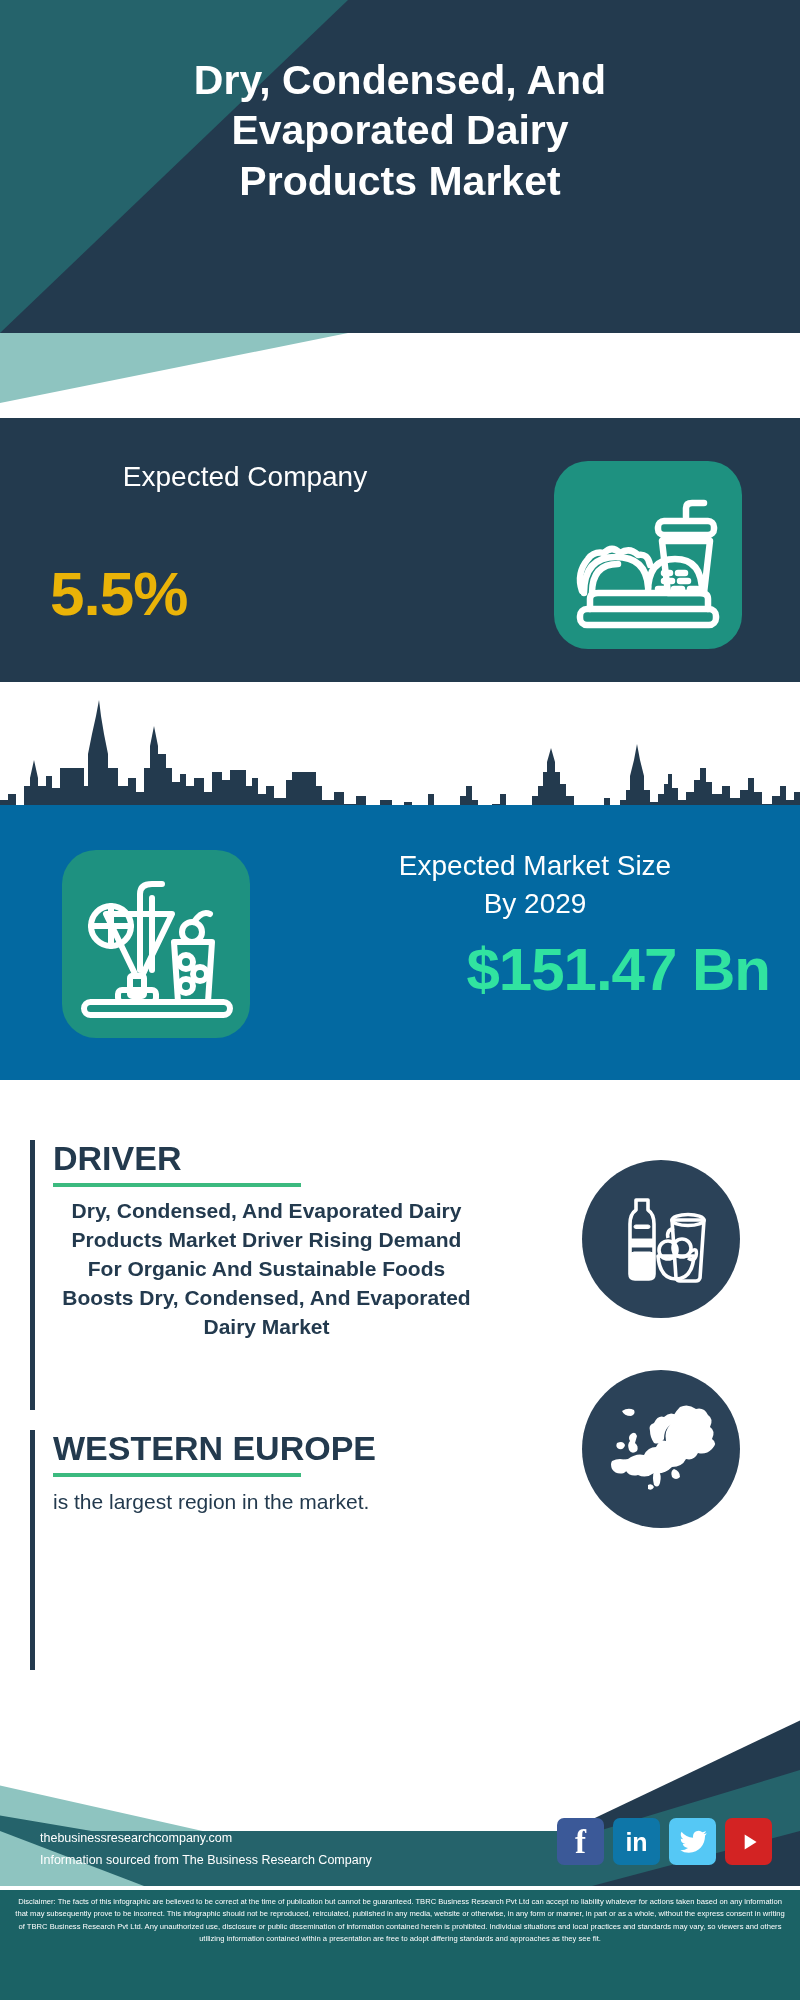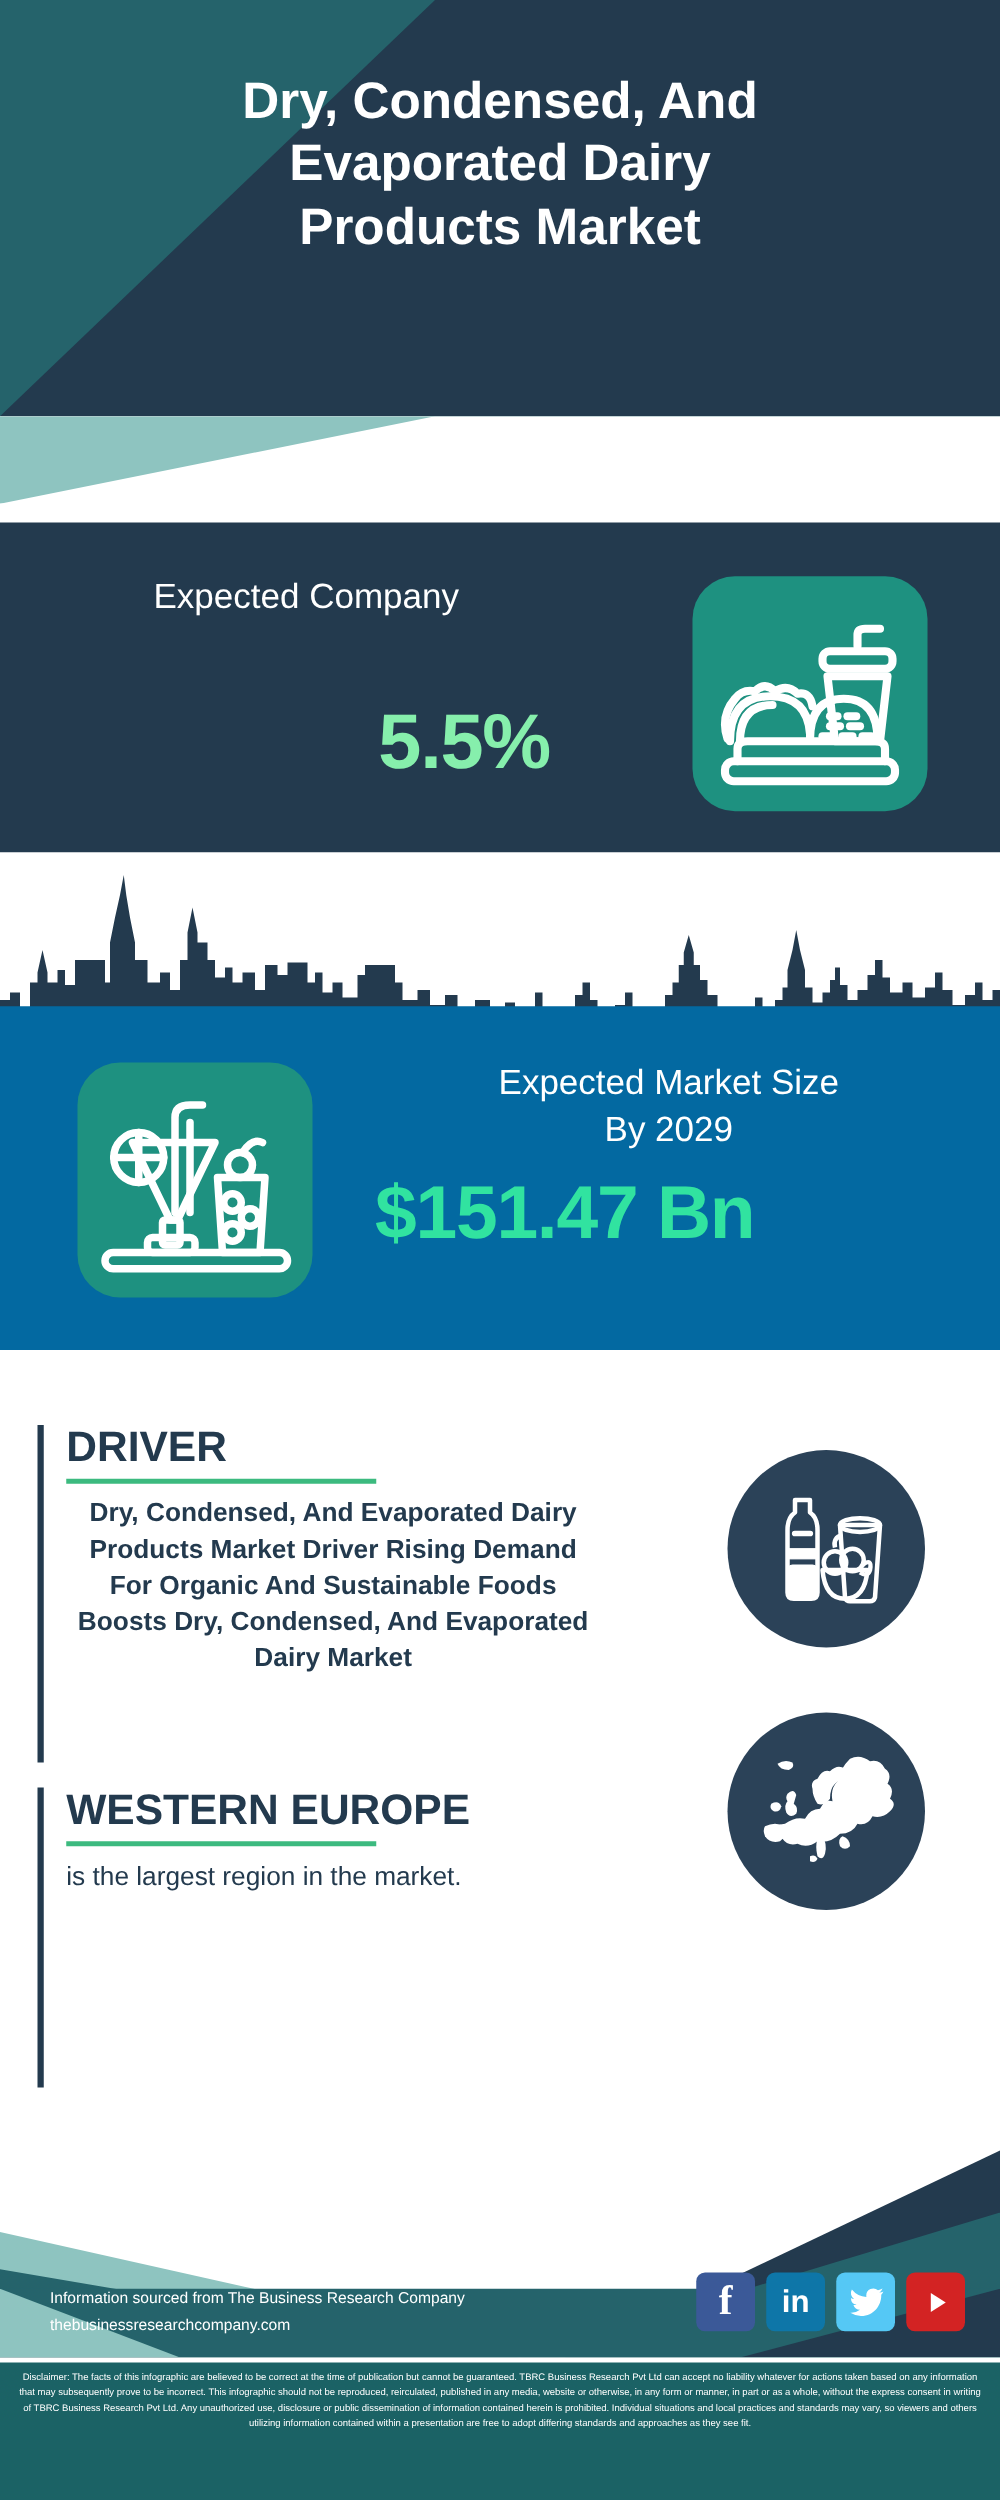--- a/index.html
+++ b/index.html
@@ -48,22 +48,22 @@
   .growth-label {
     position:absolute; left:50px; top:40px; width:390px;
     text-align:center;
     color:#ffffff;
     font-size:28px;
     line-height:1.35;
     font-weight:normal;
   }
   .growth-value {
     position:absolute; left:50px; top:140px; width:390px;
-    text-align:right;
-    color:#86efac;
+    text-align:left;
+    color:#eab308;
     font-size:62px;
     font-weight:bold;
     letter-spacing:-1px;
   }
   .icon-sq {
     position:absolute; right:58px; top:43px;
     width:188px; height:188px;
     background:#1e9180;
     border-radius:34px;
   }
@@ -90,21 +90,21 @@
   }
   .market-label {
     position:absolute; left:300px; top:42px; width:470px;
     text-align:center;
     color:#ffffff;
     font-size:28px;
     line-height:1.35;
   }
   .market-value {
     position:absolute; left:300px; top:130px; width:470px;
-    text-align:left;
+    text-align:right;
     color:#31e3a0;
     font-size:60px;
     font-weight:bold;
     letter-spacing:-1px;
   }
 
   
   .mid {
     position:absolute; left:0; top:1080px; width:800px; height:620px;
     background:#ffffff;
@@ -378,22 +378,22 @@
 
   <div class="footer">
     <div class="f-teal-light"></div>
     <div class="f-navy"></div>
     <div class="f-teal-dark"></div>
     <div class="f-band"></div>
     <div class="f-band-navy"></div>
     <div class="f-band-teal-light"></div>
 
     <div class="f-source">
+      <div>thebusinessresearchcompany.com</div>
       <div>Information sourced from The Business Research Company</div>
-      <div>thebusinessresearchcompany.com</div>
     </div>
 
     <div class="socials">
       <div class="s-ico s-fb">
         <span>f</span>
       </div>
       <div class="s-ico s-li">
         <span>in</span>
       </div>
       <div class="s-ico s-tw">

